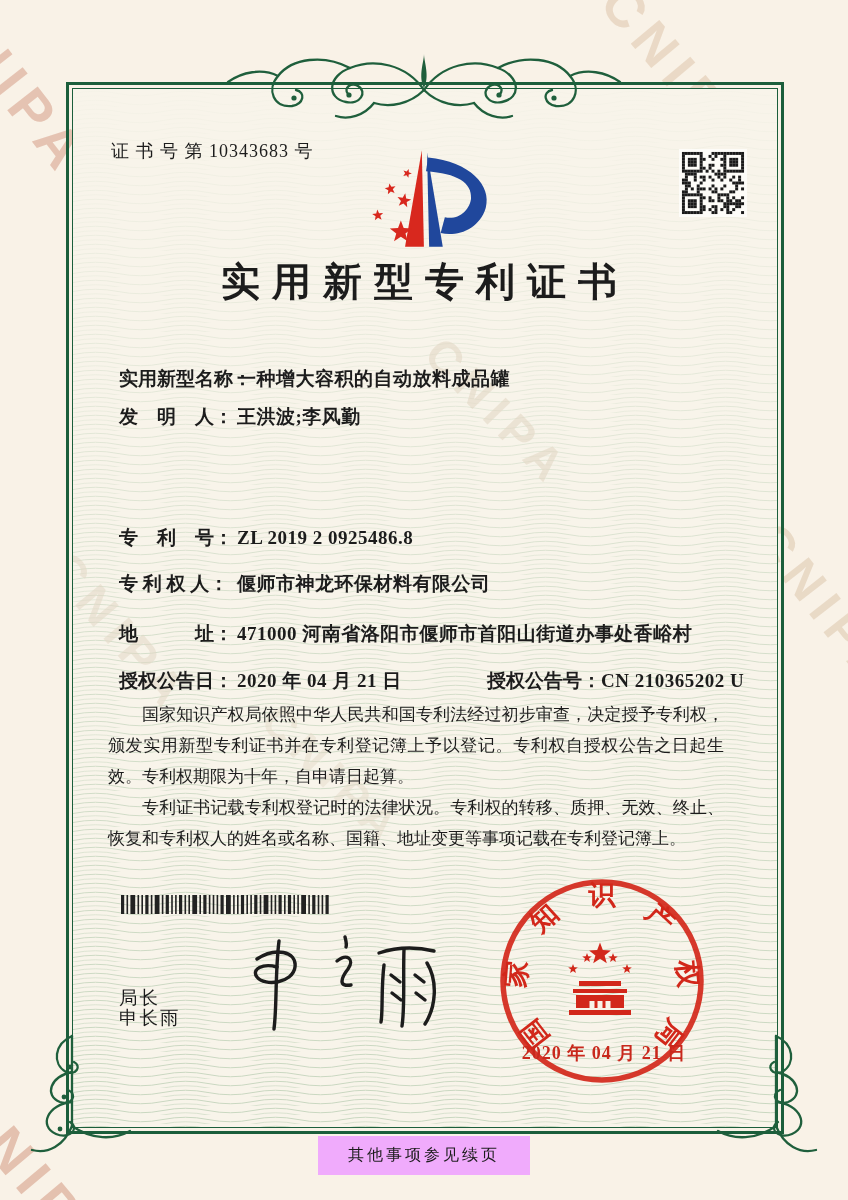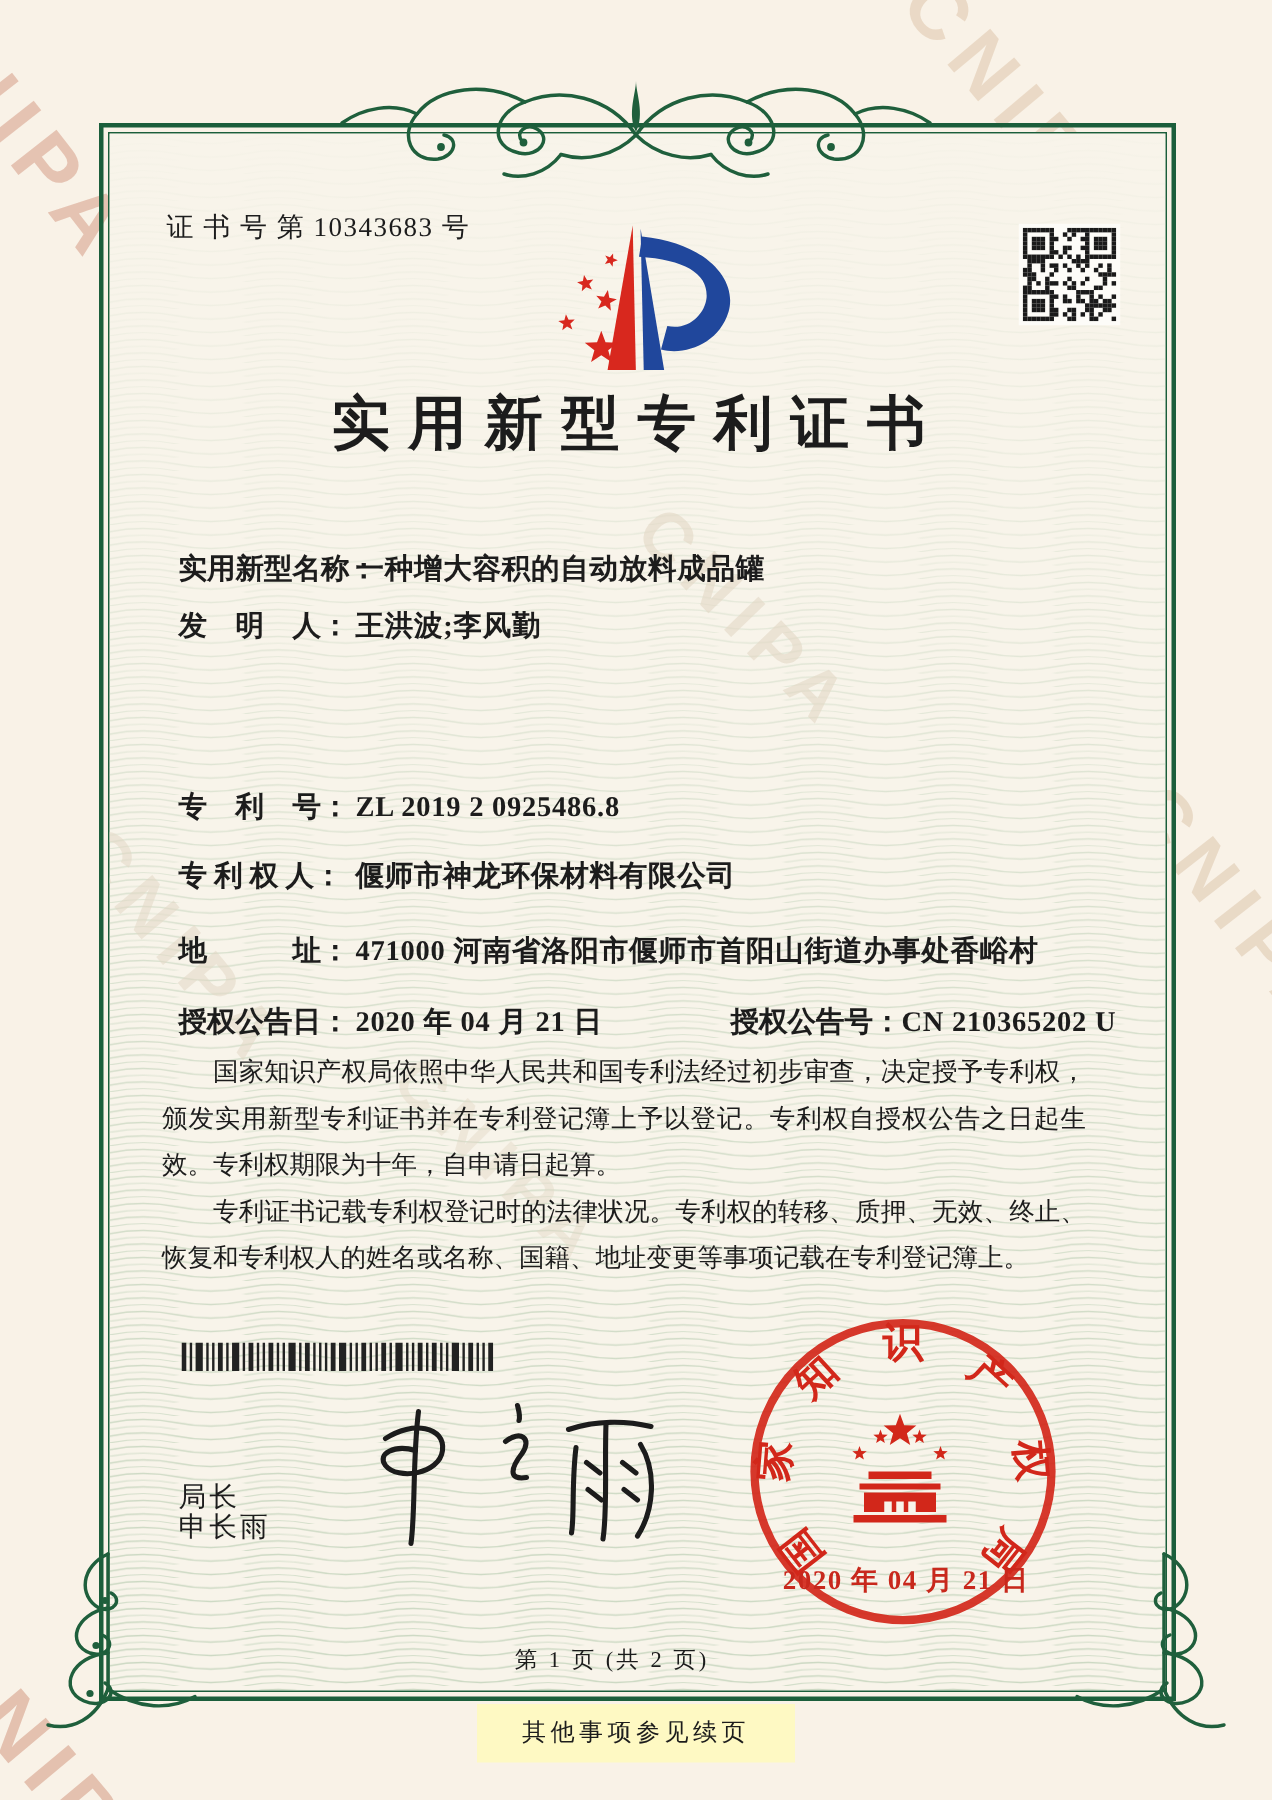--- a/index.html
+++ b/index.html
@@ -50,21 +50,21 @@
     font-size:18px;color:#c8281c;letter-spacing:1px;font-weight:bold;
   }
   .pagenum{left:0;top:1008px;width:670px;text-align:center;font-size:15px;letter-spacing:2px;}
   
   .ornament-top{position:absolute;left:214px;top:46px;width:420px;height:90px;z-index:5;}
   .corner{position:absolute;width:122px;height:138px;z-index:5;}
   .corner.bl{left:14px;top:1034px;}
   .corner.br{left:712px;top:1034px;transform:scaleX(-1);}
   .cont-note{
     position:absolute;left:50%;top:1136px;transform:translateX(-50%);
-    background:#fef9c3;padding:9px 30px;font-size:16px;letter-spacing:3px;
+    background:#f0abfc;padding:9px 30px;font-size:16px;letter-spacing:3px;
     z-index:6;
   }
 </style>
 </head>
 <body>
 
 <div class="page">
 
   <span class="wm" style="left:-30px;top:-22px;font-size:56px;color:rgba(213,156,134,0.55);transform:rotate(52deg);">CNIPA</span>
   <span class="wm" style="left:636px;top:-28px;font-size:54px;color:rgba(231,213,191,0.85);transform:rotate(50deg);">CNIPA</span>
@@ -447,21 +447,20 @@
         <rect x="-27" y="3" width="54" height="4"></rect>
         <rect x="-24" y="9" width="48" height="13"></rect>
         <rect x="-10.5" y="15" width="5" height="7" fill="#f8f4ea"></rect>
         <rect x="-2.5" y="15" width="5" height="7" fill="#f8f4ea"></rect>
         <rect x="5.5" y="15" width="5" height="7" fill="#f8f4ea"></rect>
         <rect x="-31" y="24" width="62" height="5"></rect>
       </g>
     </svg>
     <div class="abs seal-date">2020 年 04 月 21 日</div>
 
-    <div class="abs pagenum">第 1 页 (共 2 页)</div>
   </div>
 
   <svg class="ornament-top" viewBox="0 0 420 90">
     <g id="orn-half" fill="none" stroke="#1f5f3c" stroke-width="2.3" stroke-linecap="round">
       <path d="M210,44 C192,18 160,12 136,22 C114,30 112,52 132,56 C146,59 154,46 144,40 C137,36 129,42 134,48"></path>
       <path d="M136,22 C110,8 78,12 64,30 C52,44 60,62 78,60 C90,58 92,46 82,44"></path>
       <path d="M64,30 C48,22 28,26 14,36"></path>
       <path d="M210,44 C196,58 176,62 160,57"></path>
       <path d="M160,57 C150,70 134,74 122,70"></path>
       <circle cx="135" cy="49" r="2.6" fill="#1f5f3c" stroke="none"></circle>

